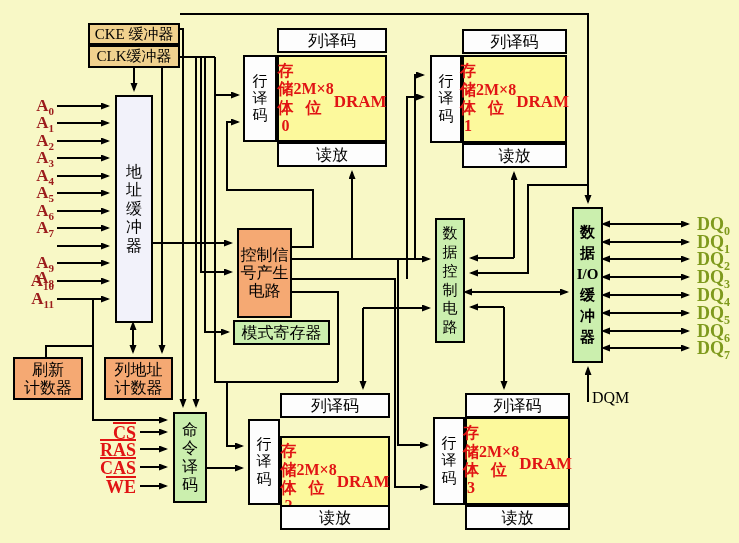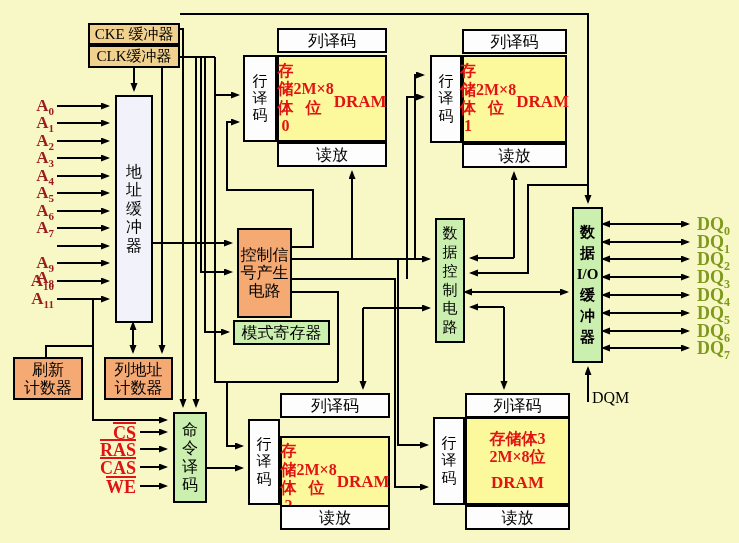--- a/index.html
+++ b/index.html
@@ -203,21 +203,21 @@
       <div class="banktext dramline">DRAM</div>
     </div>
     <div class="box bar cjk16" style="left:280px;top:505px;width:110px;height:25px;">读放</div>
   </div>
 
   <div>
     <div class="box bar cjk16" style="left:465px;top:393px;width:105px;height:25px;">列译码</div>
     <div class="box bar vtext" style="left:433px;top:417px;width:32px;height:88px;font-size:15px;">行
 译
 码</div>
-    <div class="box bankyellow" style="left:465px;top:417px;width:105px;height:88px;flex-direction:column;">
+    <div class="box bankyellow" style="left:465px;top:417px;width:105px;height:88px;flex-direction:row;">
       <div class="banktext">存储体3</div>
       <div class="banktext">2M×8位</div>
       <div class="banktext dramline">DRAM</div>
     </div>
     <div class="box bar cjk16" style="left:465px;top:505px;width:105px;height:25px;">读放</div>
   </div>
 
   <div class="box green vtext" style="left:435px;top:218px;width:30px;height:125px;font-size:15px;line-height:1.25;">数
 据
 控

